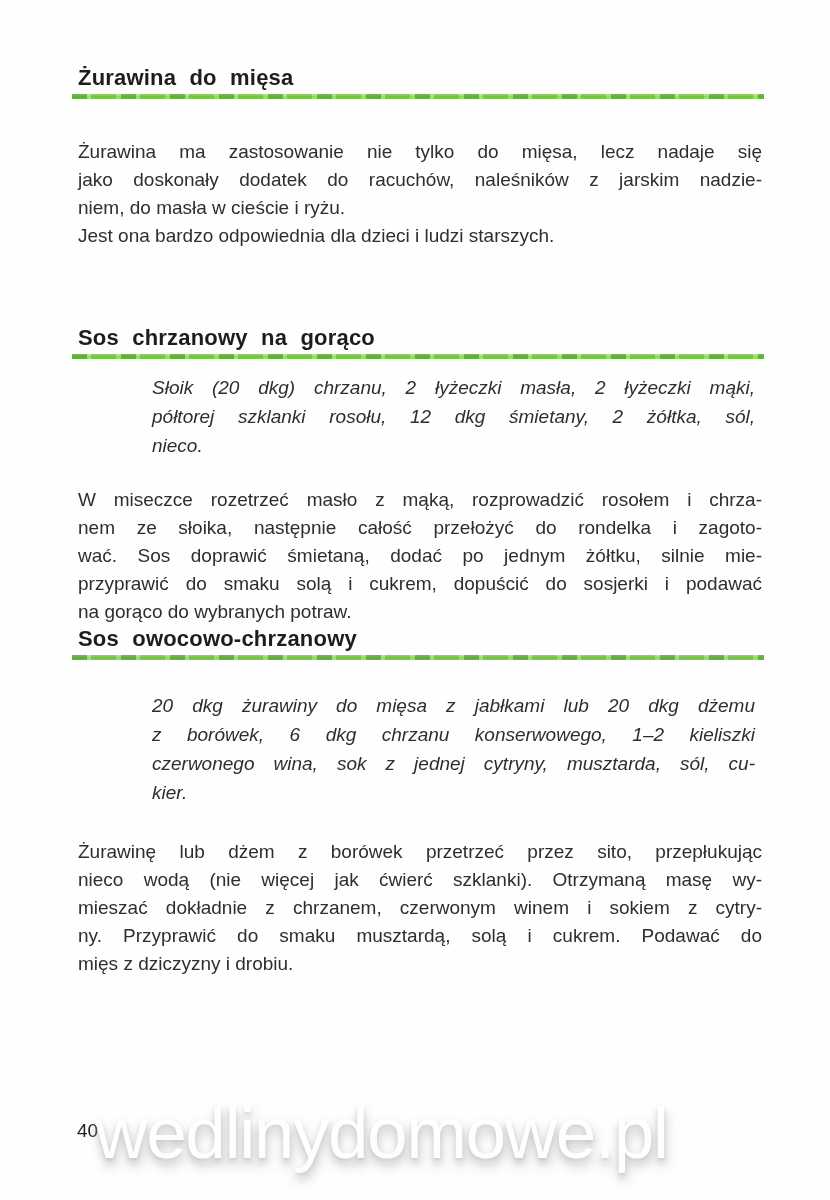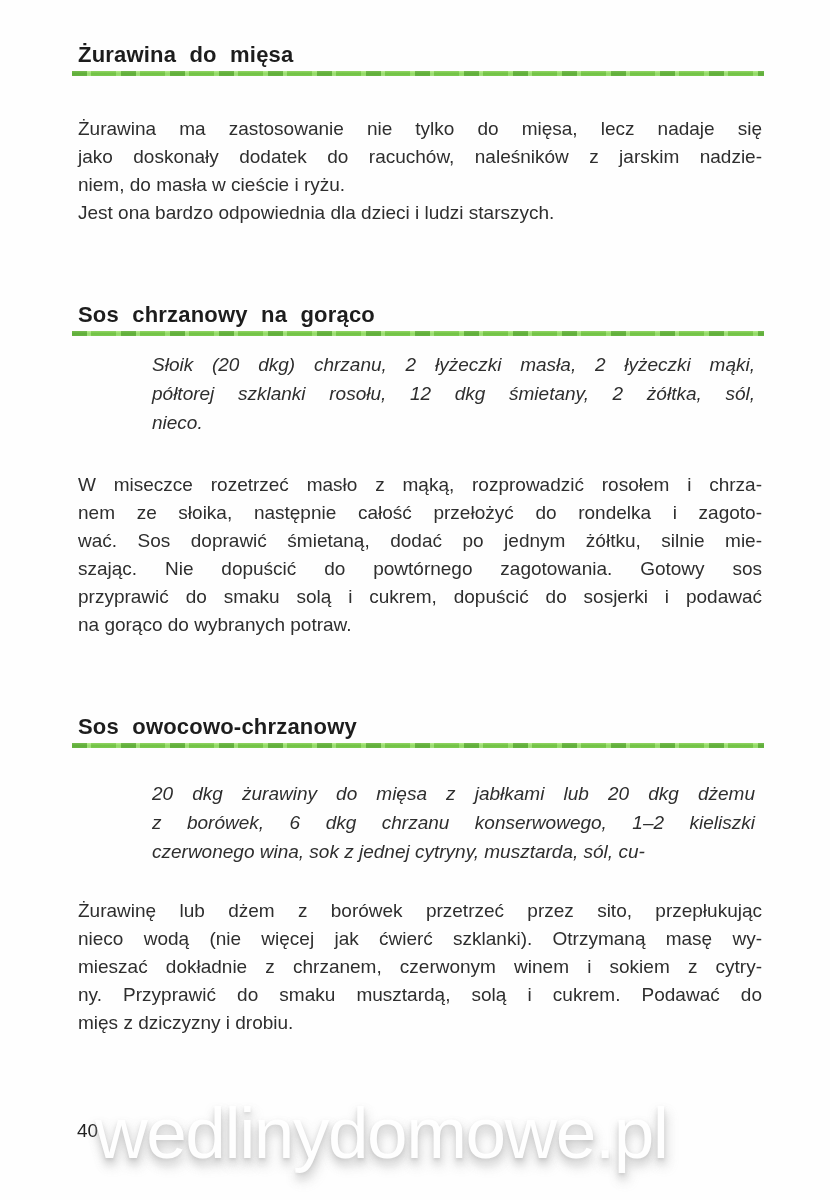--- a/index.html
+++ b/index.html
@@ -41,26 +41,26 @@
   .ln { text-align:justify; text-align-last:justify; }
   .ln:last-child { text-align-last:left; }
 
   .ingredients {
     font-style:italic;
     margin-left:74px;
     width:603px;
     line-height:29px;
   }
 
-  .s1 { padding-top:42px; }
+  .s1 { padding-top:65px; }
   .s1 .first { margin-top:39px; }
   .s2 { margin-top:75px; }
   .s2 .ingredients { margin-top:14px; }
-  .s2 .method { margin-top:34px; }
-  .s3 { margin-top:75px; }
+  .s2 .method { margin-top:26px; }
+  .s3 { }
   .s3 .ingredients { margin-top:31px; }
   .s3 .method { margin-top:31px; }
 
   .page-number {
     position:absolute;
     left:77px;
     top:1120px;
     font-size:19px;
     color:#222222;
   }
@@ -107,33 +107,33 @@
       <div class="rule"></div>
       <div class="para ingredients">
           <div class="ln">Słoik (20 dkg) chrzanu, 2 łyżeczki masła, 2 łyżeczki mąki,</div>
           <div class="ln">półtorej szklanki rosołu, 12 dkg śmietany, 2 żółtka, sól,</div>
           <div class="ln">nieco.</div>
         </div>
       <div class="para method">
           <div class="ln">W miseczce rozetrzeć masło z mąką, rozprowadzić rosołem i chrza-</div>
           <div class="ln">nem ze słoika, następnie całość przełożyć do rondelka i zagoto-</div>
           <div class="ln">wać. Sos doprawić śmietaną, dodać po jednym żółtku, silnie mie-</div>
-          <div class="ln">szając. Nie dopuścić do powtórnego zagotowania. Gotowy sos</div>
           <div class="ln">przyprawić do smaku solą i cukrem, dopuścić do sosjerki i podawać</div>
           <div class="ln">na gorąco do wybranych potraw.</div>
         </div>
     </section>
 
     <section class="sec s3">
       <h2 class="title">Sos owocowo-chrzanowy</h2>
       <div class="rule"></div>
       <div class="para ingredients">
           <div class="ln">20 dkg żurawiny do mięsa z jabłkami lub 20 dkg dżemu</div>
           <div class="ln">z borówek, 6 dkg chrzanu konserwowego, 1–2 kieliszki</div>
           <div class="ln">czerwonego wina, sok z jednej cytryny, musztarda, sól, cu-</div>
+          <div class="ln">kier.</div>
         </div>
       <div class="para method">
           <div class="ln">Żurawinę lub dżem z borówek przetrzeć przez sito, przepłukując</div>
           <div class="ln">nieco wodą (nie więcej jak ćwierć szklanki). Otrzymaną masę wy-</div>
           <div class="ln">mieszać dokładnie z chrzanem, czerwonym winem i sokiem z cytry-</div>
           <div class="ln">ny. Przyprawić do smaku musztardą, solą i cukrem. Podawać do</div>
           <div class="ln">mięs z dziczyzny i drobiu.</div>
         </div>
     </section>
 

